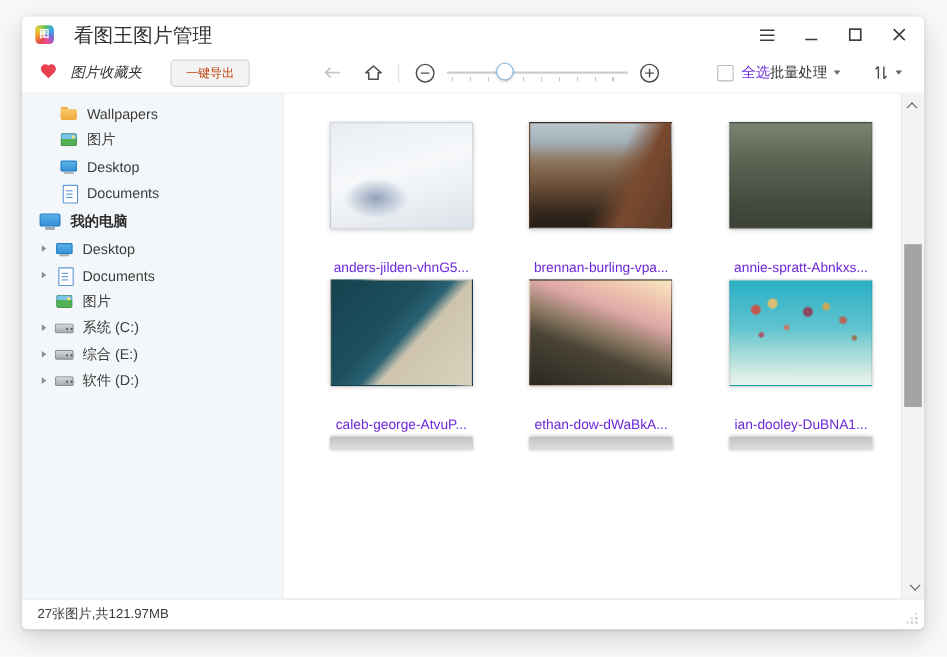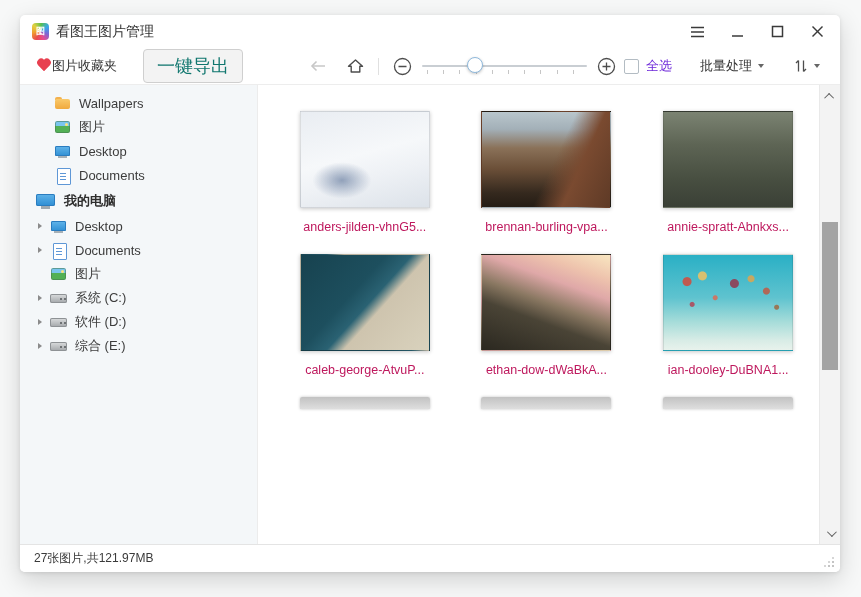--- a/index.html
+++ b/index.html
@@ -8,47 +8,47 @@
 
   .window { position:absolute; left:20px; top:15px; width:820px; height:557px; background:#fff;
             border-radius:5px; box-shadow:0 8px 24px rgba(0,0,0,.16), 0 1px 4px rgba(0,0,0,.10);
             display:flex; flex-direction:column; overflow:hidden; }
 
   
   .titlebar { height:33px; flex:none; display:flex; align-items:center; padding:0 14px 0 12px; }
   .app-icon { width:17px; height:17px; border-radius:4px; flex:none;
               background:conic-gradient(from 210deg,#e84c4c,#f0a030,#e0d040,#58c050,#38a8e8,#7868d8,#e84c90,#e84c4c);
               color:#fff; font-size:9px; line-height:17px; text-align:center; font-weight:bold; }
-  .title-text { font-size:14px; color:#303030; margin-left:7px; }
+  .title-text { font-size:18px; color:#303030; margin-left:18px; }
   .win-controls { margin-left:auto; display:flex; align-items:center; gap:22px; }
   .win-btn { width:18px; height:18px; display:flex; align-items:center; justify-content:center; cursor:pointer; }
   .win-btn svg { display:block; }
 
   
   .toolbar { height:37px; flex:none; display:flex; align-items:center; padding:0 20px 0 16px; border-bottom:1px solid #ededed; }
   .heart-icon { position:relative; width:16px; height:14px; flex:none; }
   .heart-icon::before,.heart-icon::after { content:''; position:absolute; top:0; left:8px; width:8px; height:12px;
       border-radius:8px 8px 0 0; background:#e84050; transform:rotate(-45deg); transform-origin:0 100%; }
   .heart-icon::after { left:0; transform:rotate(45deg); transform-origin:100% 100%; }
-  .fav-label { font-size:13px; color:#333; margin-left:0; }
-  .export-btn { margin-left:26px; font-size:18px; color:#0f766e; background:#f3f3f3; border:1px solid #cfcfcf;
+  .fav-label { font-size:13px; color:#333; margin-left:12px;font-style:italic; }
+  .export-btn { margin-left:26px; font-size:11px; color:#c2410c; background:#f3f3f3; border:1px solid #cfcfcf;
                 border-radius:4px; padding:4px 13px; cursor:pointer; }
   .nav-group { display:flex; align-items:center; margin-left:66px; }
   .tool-ic { display:flex; align-items:center; justify-content:center; cursor:pointer; }
   .v-div { width:1px; height:17px; background:#e0e0e0; margin:0 14px; }
   .slider { width:165px; position:relative; height:20px; margin:0 10px; }
   .slider-track { position:absolute; left:0; right:0; top:9px; height:2px; background:#c9ced3; border-radius:1px; }
   .slider-ticks { position:absolute; left:5px; right:3px; top:14px; height:4px;
       background:repeating-linear-gradient(90deg,#c6c6c6 0 1px,transparent 1px 16.2px); }
   .slider-handle { position:absolute; top:1px; width:16px; height:16px; margin-left:-8px; border-radius:50%;
       background:#fff; border:1.5px solid #8fb9dc; box-shadow:0 1px 3px rgba(0,0,0,.22); cursor:pointer; }
   .right-group { margin-left:auto; display:flex; align-items:center; }
   .checkbox { width:15px; height:15px; border:1.5px solid #b3bcc3; border-radius:2px; background:#fff; cursor:pointer; }
   .selectall-label { font-size:13px; color:#6d28d9; margin-left:7px; }
-  .batch { display:flex; align-items:center; gap:6px; margin-left:28px; cursor:pointer; }
+  .batch { display:flex; align-items:center; gap:6px; cursor:pointer; }
   .batch-label { font-size:13px; color:#333; }
   .caret-down { width:0; height:0; border-left:3.5px solid transparent; border-right:3.5px solid transparent; border-top:4.5px solid #666; }
   .sort { display:flex; align-items:center; gap:6px; margin-left:30px; cursor:pointer; }
 
   
   .main { flex:1; display:flex; min-height:0; }
   .sidebar { width:238px; flex:none; background:#f4f7f9; border-right:1px solid #ececec; padding-top:6px;
              font-size:13px; color:#3c3c3c; overflow:hidden; }
   .side-header { height:27px; display:flex; align-items:center; padding-left:16px; font-weight:bold; color:#2e2e2e; cursor:pointer; }
   .side-header .hd-label { margin-left:8px; }
@@ -88,21 +88,21 @@
   .big-monitor::before { content:''; position:absolute; top:2px; left:0; width:19px; height:12px; border-radius:2px;
       background:linear-gradient(180deg,#5fb3e9,#2d8dd3); box-shadow:inset 0 0 0 1px #2a7cbf; }
   .big-monitor::after { content:''; position:absolute; top:14px; left:5px; width:9px; height:2.5px; background:#9fa9b0; }
 
   
   .content { flex:1; background:#fff; position:relative; overflow:hidden; display:flex; }
   .grid-area { flex:1; padding:26px 0 0 16px; overflow:hidden; }
   .grid { display:grid; grid-template-columns:repeat(3,1fr); }
   .cell { display:flex; flex-direction:column; align-items:center; height:143px; cursor:pointer; }
   .thumb { width:130px; height:97px; border:1px solid rgba(0,0,0,.10); box-shadow:0 1px 4px rgba(0,0,0,.22); background:#ddd; }
-  .cell-label { margin-top:12px; font-size:12.5px; color:#be185d; white-space:nowrap; }
+  .cell-label { margin-top:28px; font-size:12.5px; color:#6d28d9; white-space:nowrap; }
   .partial-row { display:grid; grid-template-columns:repeat(3,1fr); }
   .partial-thumb { width:130px; height:12px; margin:0 auto; border-radius:2px 2px 0 0;
       background:linear-gradient(180deg,#c2c2c2,#dedede); box-shadow:0 0 3px rgba(0,0,0,.25); cursor:pointer; }
 
   
   .scrollbar { width:21px; flex:none; background:#f3f3f3; border-left:1px solid #e9e9e9; position:relative; }
   .sb-arrow { position:absolute; left:0; width:100%; height:18px; display:flex; align-items:center; justify-content:center; cursor:pointer; }
   .sb-arrow.up { top:2px; } .sb-arrow.down { bottom:2px; }
   .chev { width:7px; height:7px; border-left:1.8px solid #606060; border-top:1.8px solid #606060; }
   .chev.up { transform:rotate(45deg) translateY(2px); }
@@ -260,27 +260,27 @@
 
           <div class="side-item">
             <span class="tree-arrow"></span>
             <span class="tree-icon drive-icon"></span>
             <span class="side-label">系统 (C:)</span>
           </div>
 
           <div class="side-item">
             <span class="tree-arrow"></span>
             <span class="tree-icon drive-icon"></span>
+            <span class="side-label">综合 (E:)</span>
+          </div>
+
+          <div class="side-item">
+            <span class="tree-arrow"></span>
+            <span class="tree-icon drive-icon"></span>
             <span class="side-label">软件 (D:)</span>
-          </div>
-
-          <div class="side-item">
-            <span class="tree-arrow"></span>
-            <span class="tree-icon drive-icon"></span>
-            <span class="side-label">综合 (E:)</span>
           </div>
         </div>
     </div>
 
     <div class="content">
       <div class="grid-area">
         <div class="grid">
 
             <div class="cell">
               <div class="thumb" style="background: radial-gradient(42px 26px at 32% 72%, rgb(145, 161, 186) 0%, rgba(145, 161, 186, 0) 70%), linear-gradient(165deg, rgb(233, 237, 242) 0%, rgb(246, 248, 250) 45%, rgb(238, 241, 245) 65%, rgb(220, 226, 233) 100%);"></div>

